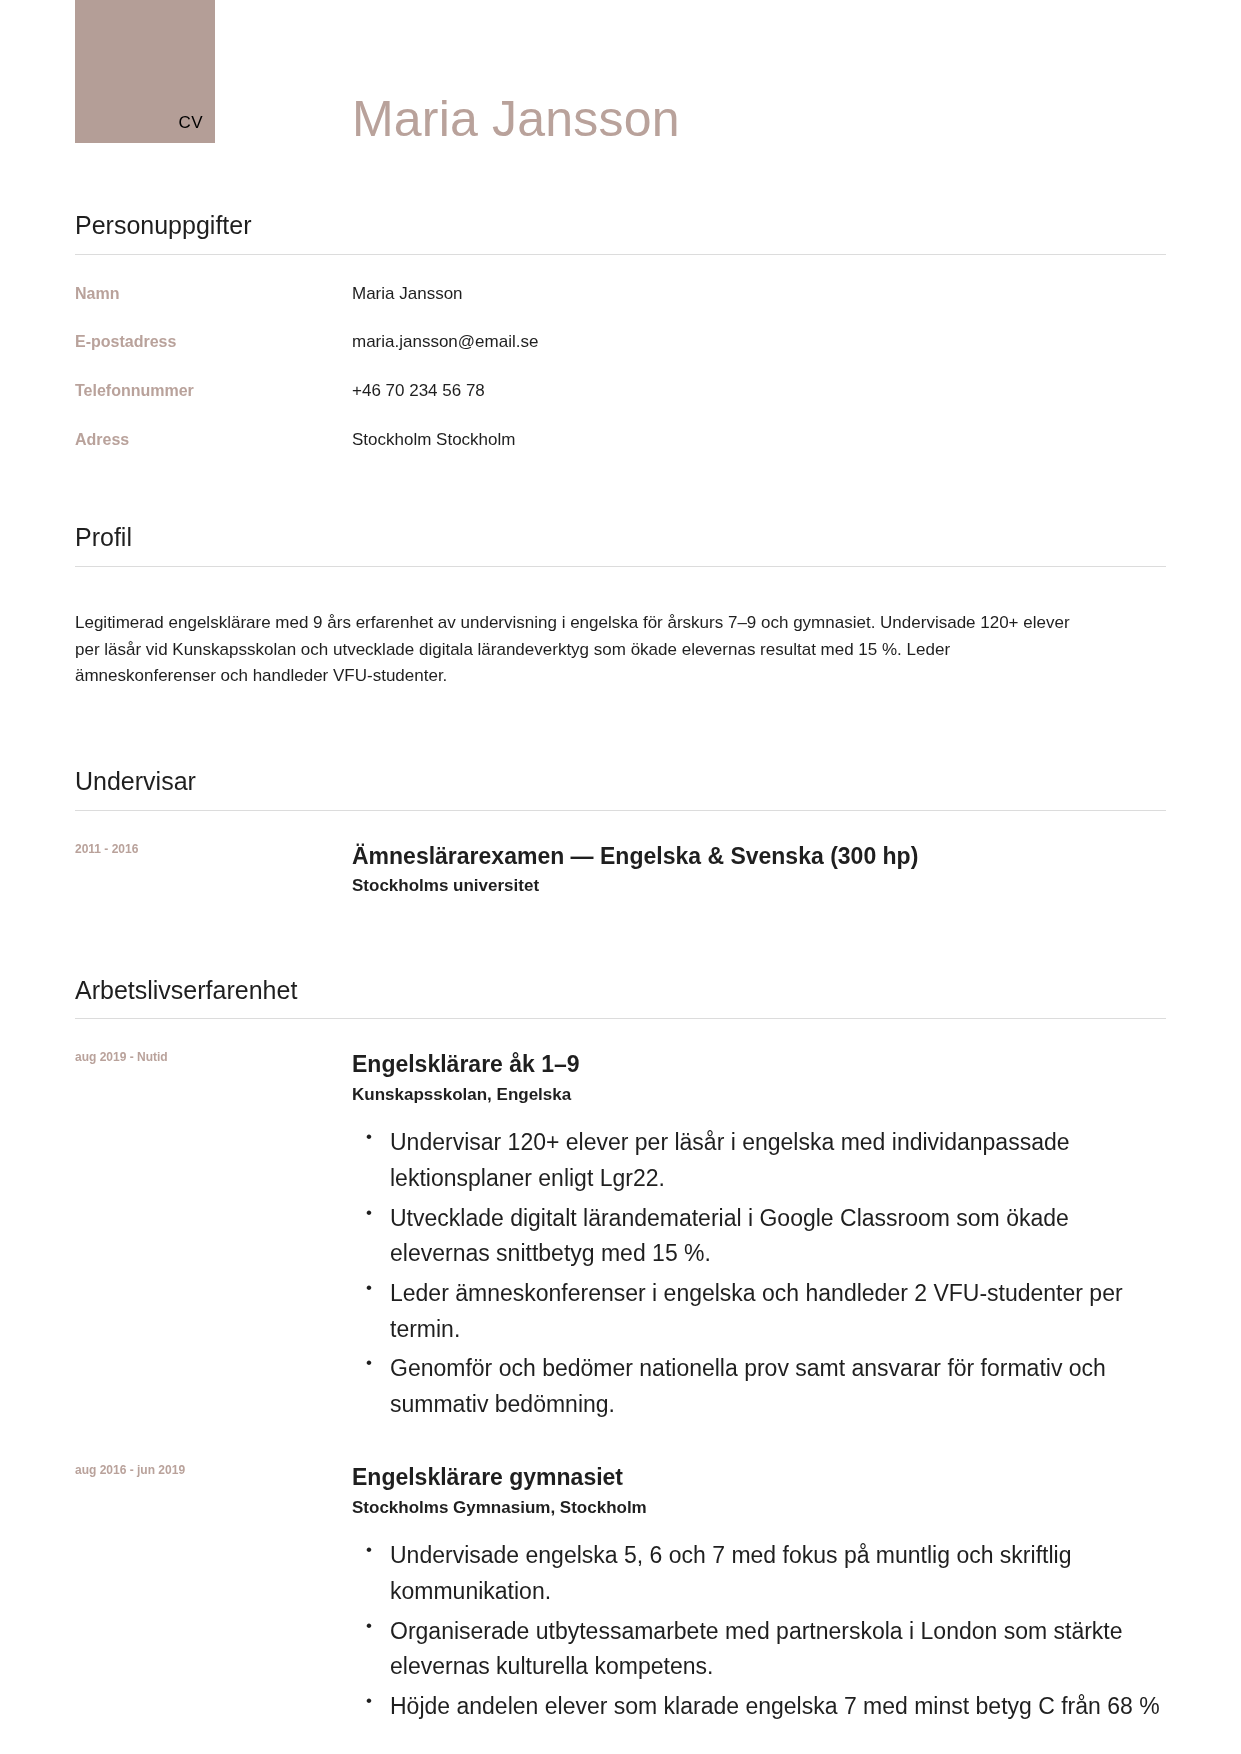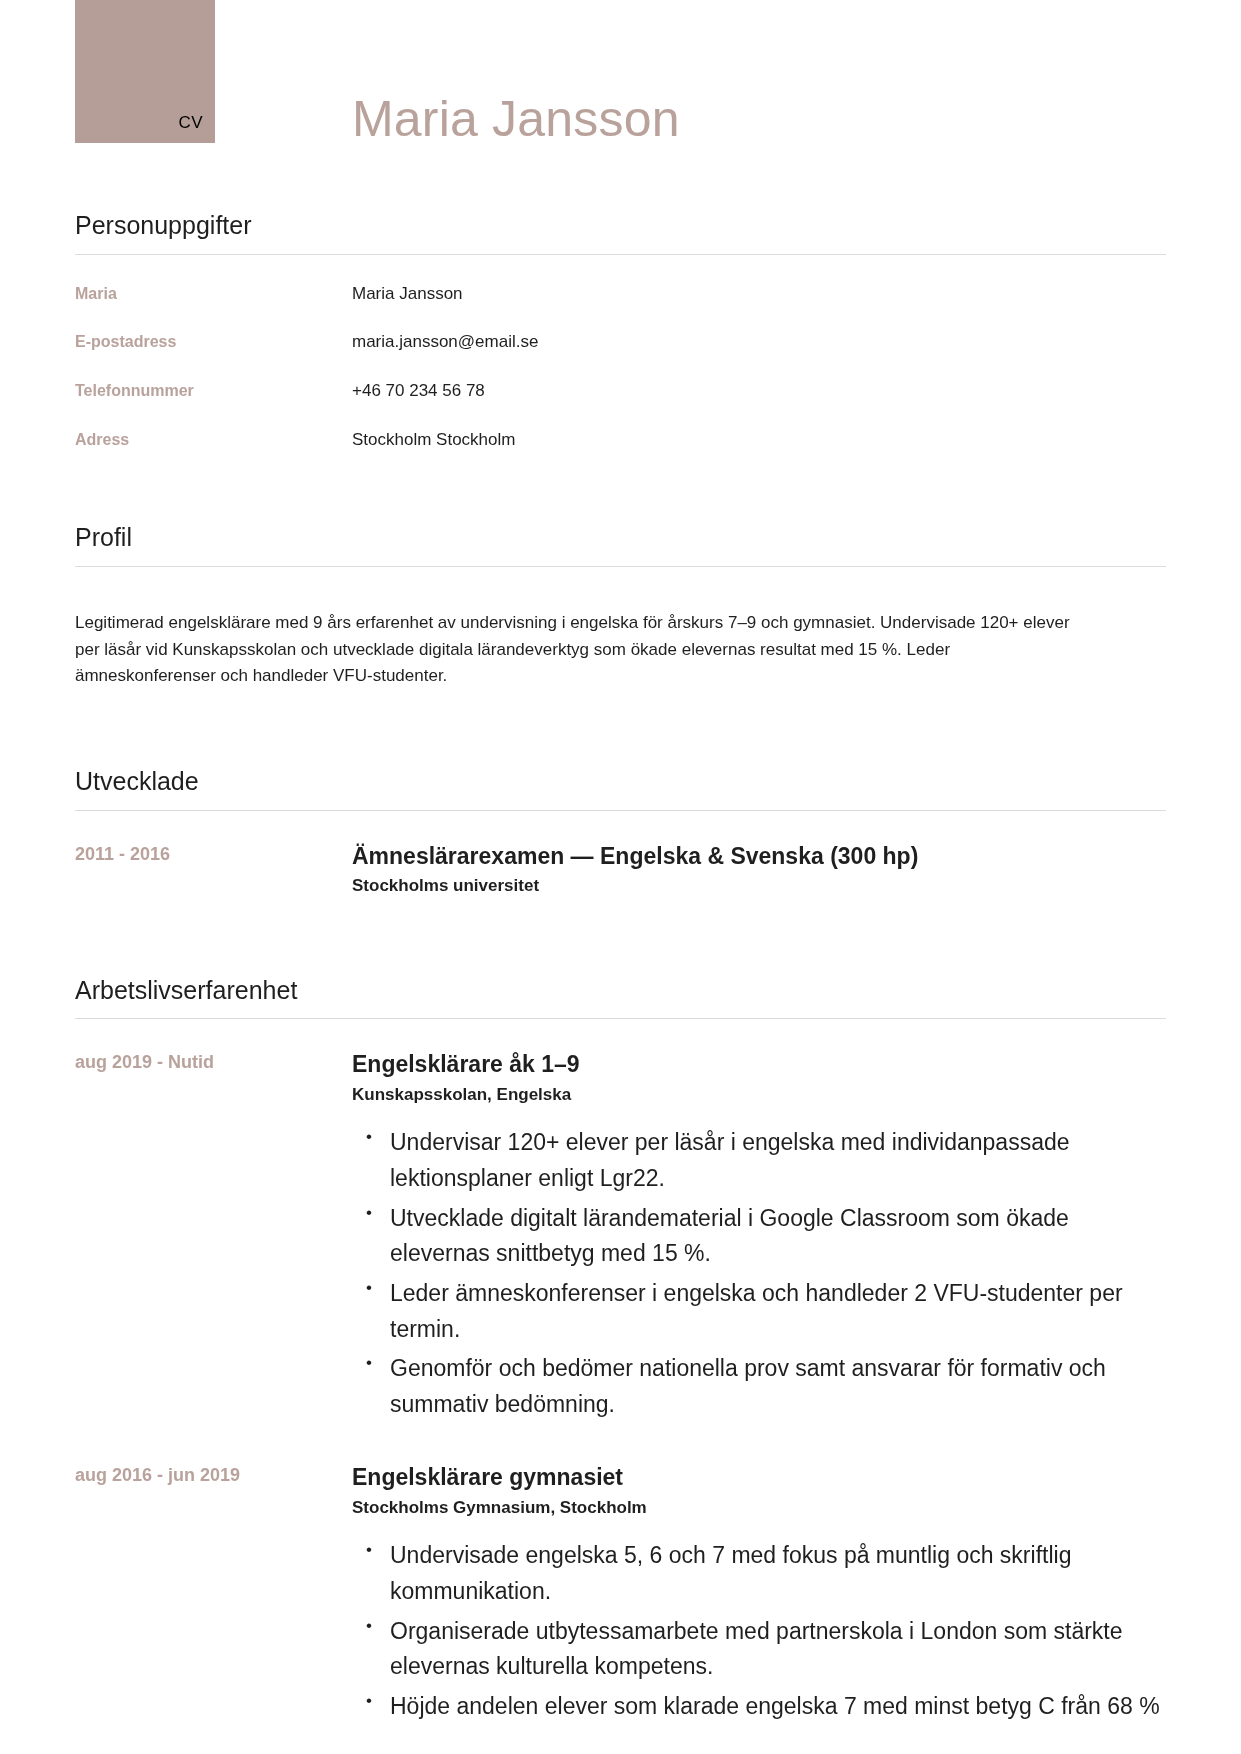--- a/index.html
+++ b/index.html
@@ -119,21 +119,21 @@
   .entries { padding-top: 28px; }
   .entry {
     display: flex;
     align-items: flex-start;
     margin-bottom: 34px;
   }
   .entry:last-child { margin-bottom: 0; }
   .entry-period {
     width: 277px;
     flex: 0 0 277px;
-    font-size: 18px;
+    font-size: 12px;
     font-weight: bold;
     color: #b9a29b;
     line-height: 1.45;
     padding-top: 2px;
   }
   .entry-body {
     flex: 1 1 auto;
     min-width: 0;
   }
   .entry-title {
@@ -181,21 +181,21 @@
     </div>
     <div class="full-name">Maria Jansson</div>
   </div>
 
   <div class="section s-personuppgifter">
     <div class="section-title">Personuppgifter</div>
     <div class="section-rule"></div>
     <div class="rows">
 
       <div class="row">
-        <div class="row-label">Maria</div>
+        <div class="row-label">Namn</div>
         <div class="row-value">Maria Jansson</div>
       </div>
 
       <div class="row">
         <div class="row-label">E-postadress</div>
         <div class="row-value">maria.jansson@email.se</div>
       </div>
 
       <div class="row">
         <div class="row-label">Telefonnummer</div>
@@ -210,21 +210,21 @@
     </div>
   </div>
 
   <div class="section s-profil">
     <div class="section-title">Profil</div>
     <div class="section-rule"></div>
     <p class="profile-text">Legitimerad engelsklärare med 9 års erfarenhet av undervisning i engelska för årskurs 7–9 och gymnasiet. Undervisade 120+ elever per läsår vid Kunskapsskolan och utvecklade digitala lärandeverktyg som ökade elevernas resultat med 15 %. Leder ämneskonferenser och handleder VFU-studenter.</p>
   </div>
 
   <div class="section s-utbildning">
-    <div class="section-title">Utvecklade</div>
+    <div class="section-title">Undervisar</div>
     <div class="section-rule"></div>
     <div class="entries">
 
       <div class="entry">
         <div class="entry-period">2011 - 2016</div>
         <div class="entry-body">
           <div class="entry-title">Ämneslärarexamen — Engelska &amp; Svenska (300 hp)</div>
           <div class="entry-subtitle">Stockholms universitet</div>
         </div>
       </div>

